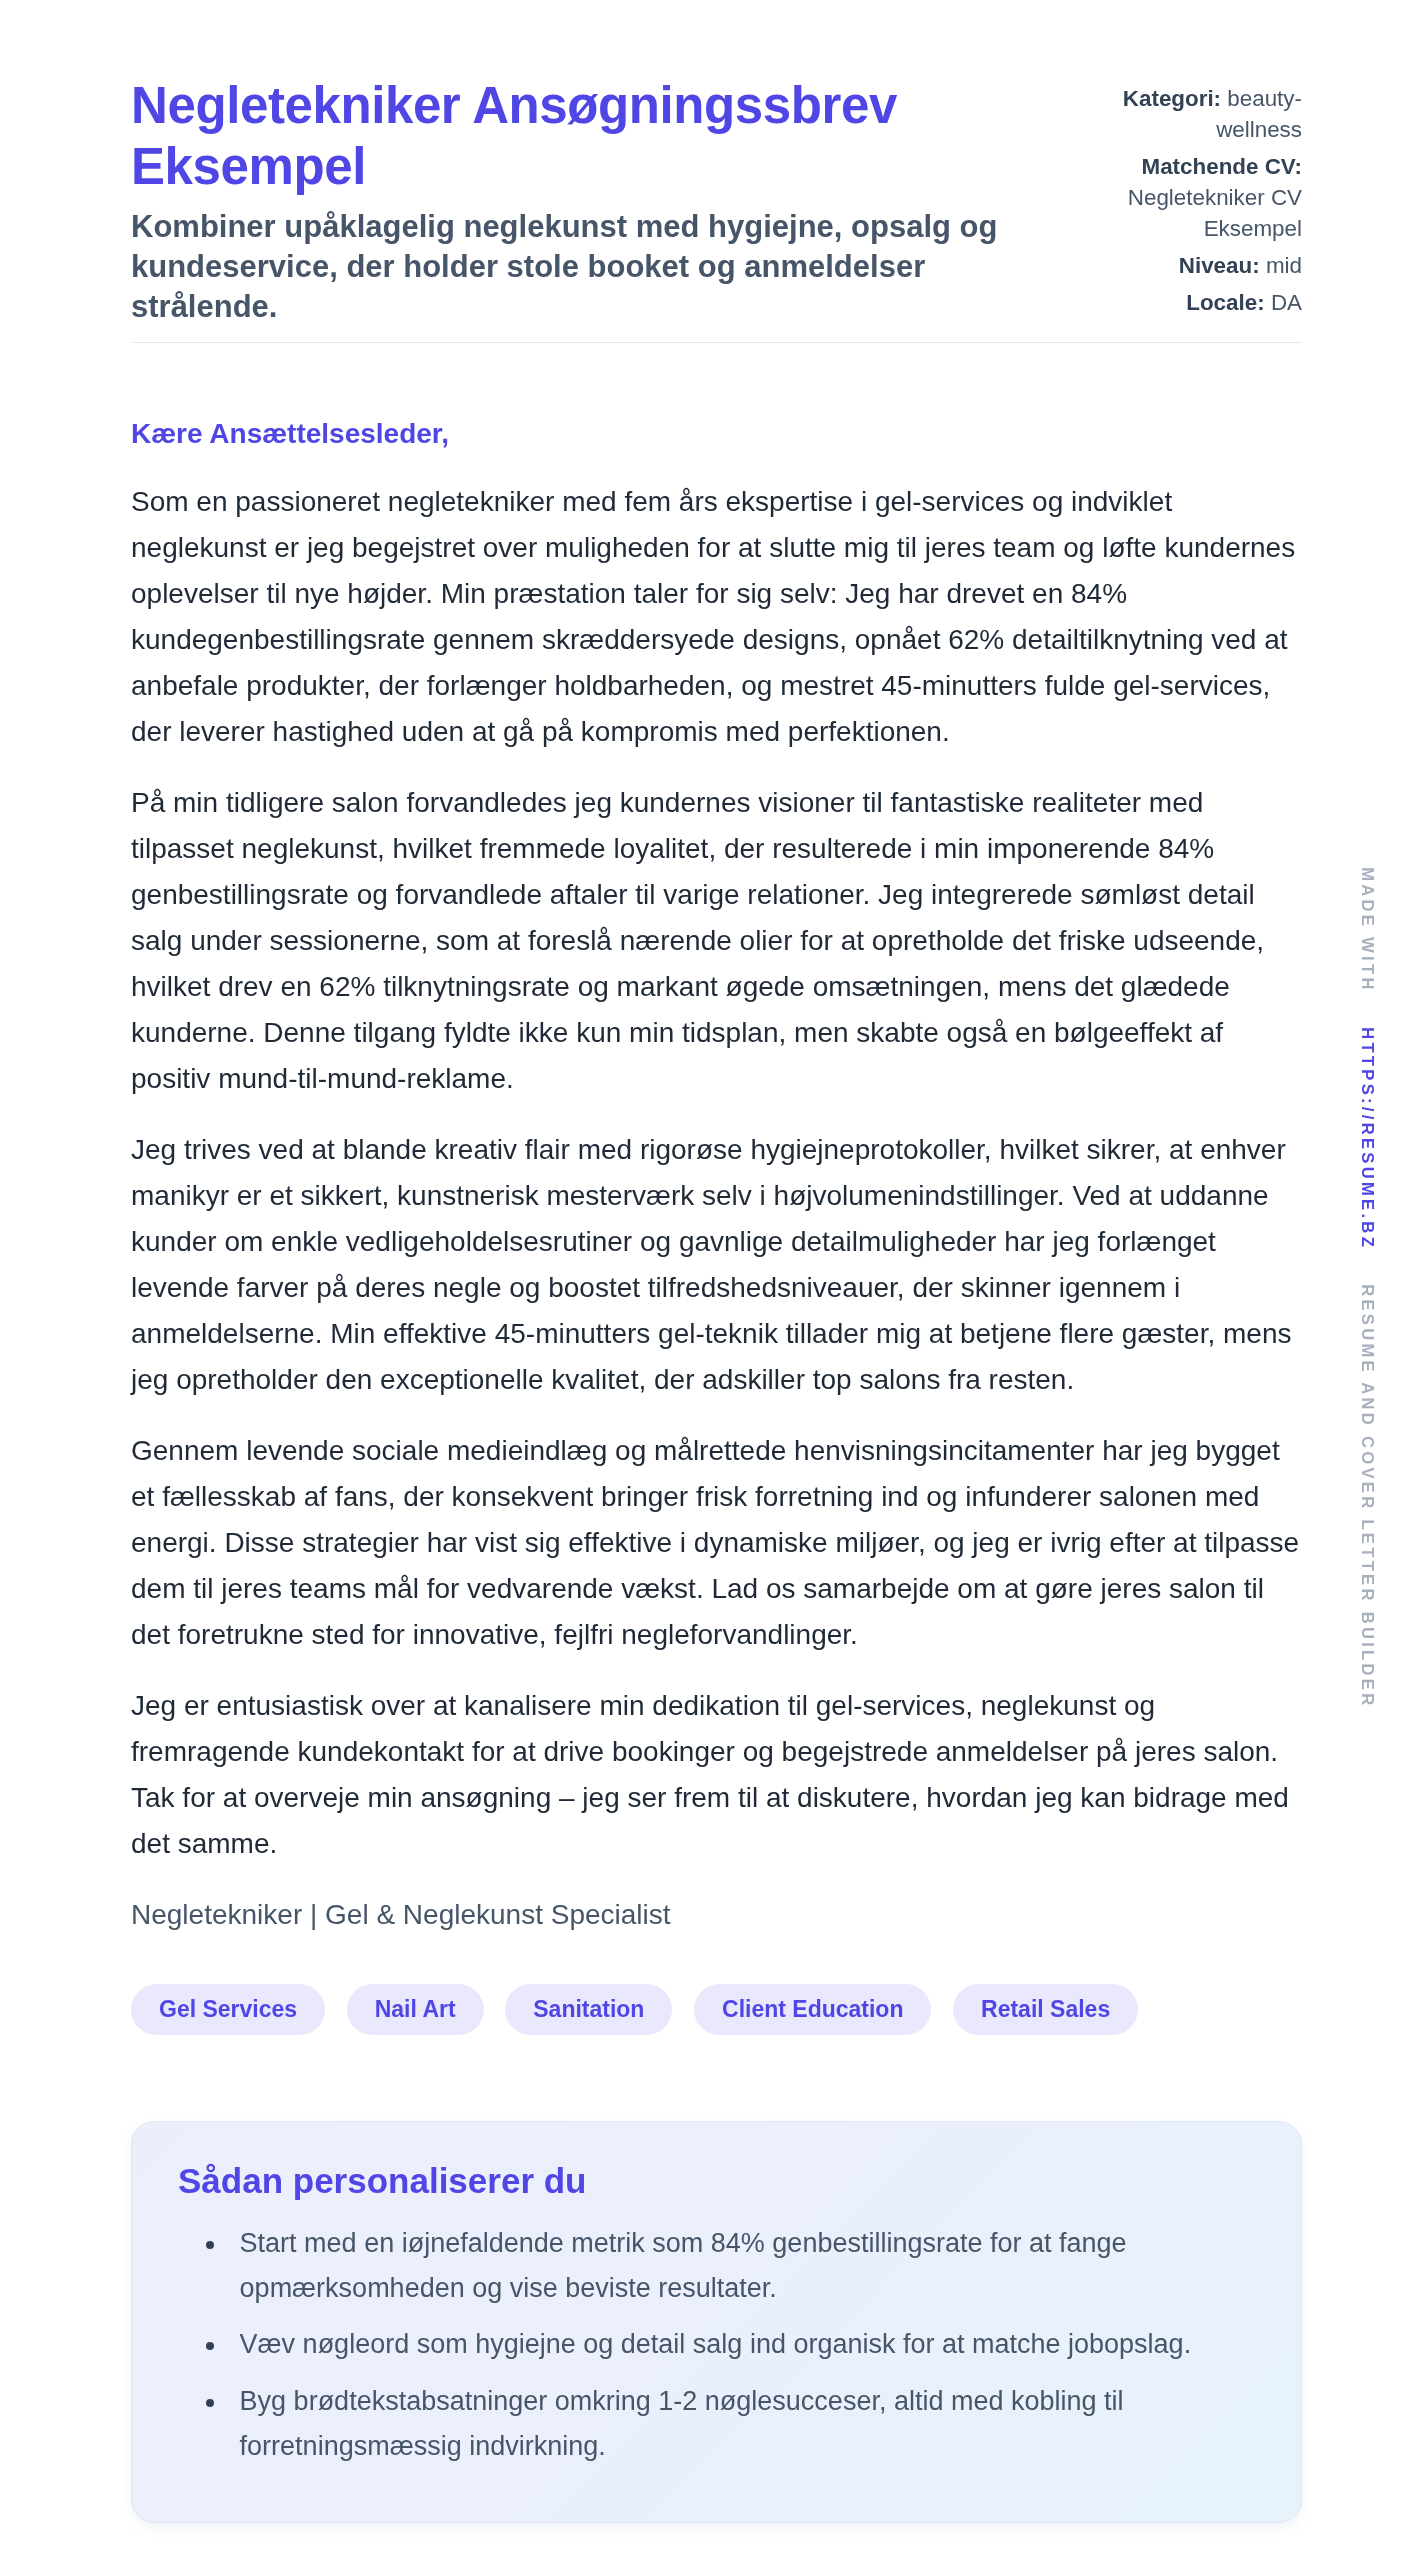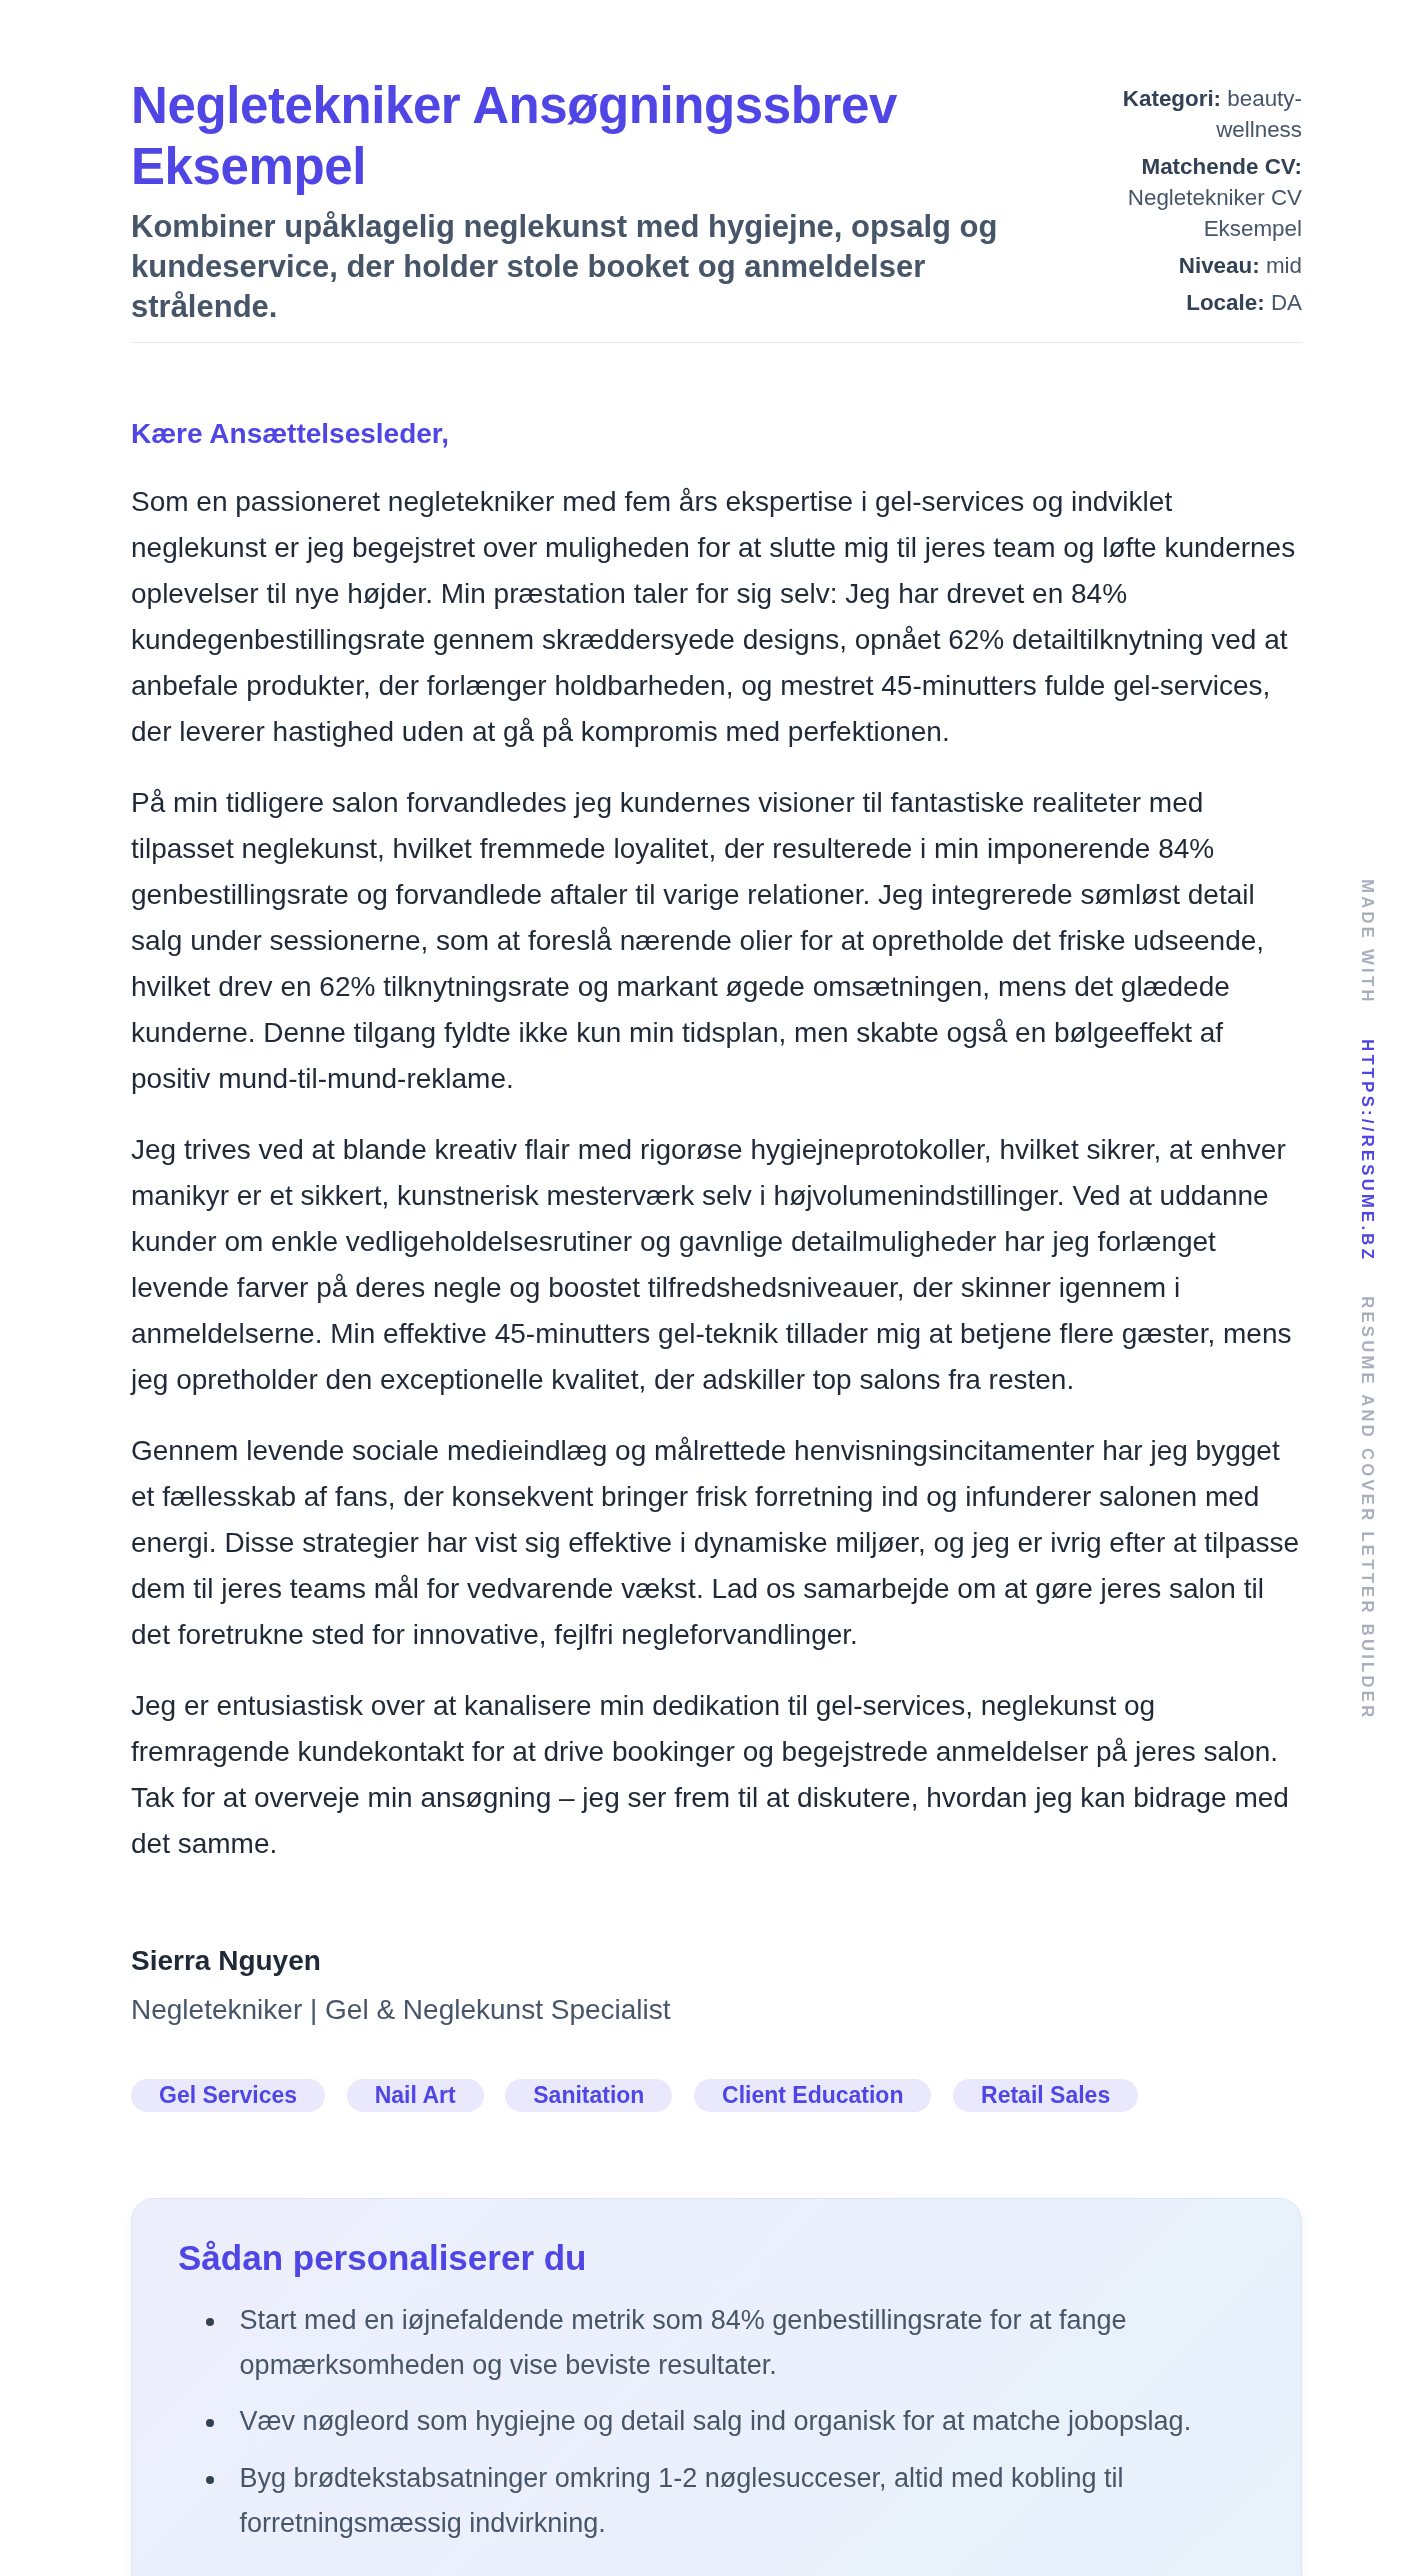--- a/index.html
+++ b/index.html
@@ -86,21 +86,21 @@
 
   
   .tags { margin-top: 46px; display: flex; flex-wrap: wrap; gap: 21.6px; }
   .tag {
     display: inline-block;
     background: #e9e8fc;
     color: #4f46e5;
     font-size: 23px;
     line-height: 23px;
     font-weight: 600;
-    padding: 5px 28px;
+    padding: 14px 28px;
     border-radius: 829px;
     white-space: nowrap;
   }
 
   
   .tips {
     margin-top: 86px;
     background: linear-gradient(135deg, #edeefc 0%, #eaf0fb 55%, #e7f2fb 100%);
     border: 1.7px solid #dfe5f4;
     border-radius: 23px;
@@ -160,21 +160,20 @@
 
   <hr class="divider">
 
   <section class="letter">
     <p class="salutation">Kære Ansættelsesleder,</p>
     <p class="para">Som en passioneret negletekniker med fem års ekspertise i gel-services og indviklet neglekunst er jeg begejstret over muligheden for at slutte mig til jeres team og løfte kundernes oplevelser til nye højder. Min præstation taler for sig selv: Jeg har drevet en 84% kundegenbestillingsrate gennem skræddersyede designs, opnået 62% detailtilknytning ved at anbefale produkter, der forlænger holdbarheden, og mestret 45-minutters fulde gel-services, der leverer hastighed uden at gå på kompromis med perfektionen.</p>
     <p class="para">På min tidligere salon forvandledes jeg kundernes visioner til fantastiske realiteter med tilpasset neglekunst, hvilket fremmede loyalitet, der resulterede i min imponerende 84% genbestillingsrate og forvandlede aftaler til varige relationer. Jeg integrerede sømløst detail salg under sessionerne, som at foreslå nærende olier for at opretholde det friske udseende, hvilket drev en 62% tilknytningsrate og markant øgede omsætningen, mens det glædede kunderne. Denne tilgang fyldte ikke kun min tidsplan, men skabte også en bølgeeffekt af positiv mund-til-mund-reklame.</p>
     <p class="para">Jeg trives ved at blande kreativ flair med rigorøse hygiejneprotokoller, hvilket sikrer, at enhver manikyr er et sikkert, kunstnerisk mesterværk selv i højvolumenindstillinger. Ved at uddanne kunder om enkle vedligeholdelsesrutiner og gavnlige detailmuligheder har jeg forlænget levende farver på deres negle og boostet tilfredshedsniveauer, der skinner igennem i anmeldelserne. Min effektive 45-minutters gel-teknik tillader mig at betjene flere gæster, mens jeg opretholder den exceptionelle kvalitet, der adskiller top salons fra resten.</p>
     <p class="para">Gennem levende sociale medieindlæg og målrettede henvisningsincitamenter har jeg bygget et fællesskab af fans, der konsekvent bringer frisk forretning ind og infunderer salonen med energi. Disse strategier har vist sig effektive i dynamiske miljøer, og jeg er ivrig efter at tilpasse dem til jeres teams mål for vedvarende vækst. Lad os samarbejde om at gøre jeres salon til det foretrukne sted for innovative, fejlfri negleforvandlinger.</p>
     <p class="para">Jeg er entusiastisk over at kanalisere min dedikation til gel-services, neglekunst og fremragende kundekontakt for at drive bookinger og begejstrede anmeldelser på jeres salon. Tak for at overveje min ansøgning – jeg ser frem til at diskutere, hvordan jeg kan bidrage med det samme.</p>
-    <p class="sig-name">Sierra Nguyen</p>
     <p class="sig-title">Negletekniker | Gel &amp; Neglekunst Specialist</p>
   </section>
 
   <div class="tags">
     <span class="tag">Gel Services</span>
     <span class="tag">Nail Art</span>
     <span class="tag">Sanitation</span>
     <span class="tag">Client Education</span>
     <span class="tag">Retail Sales</span>
   </div>

